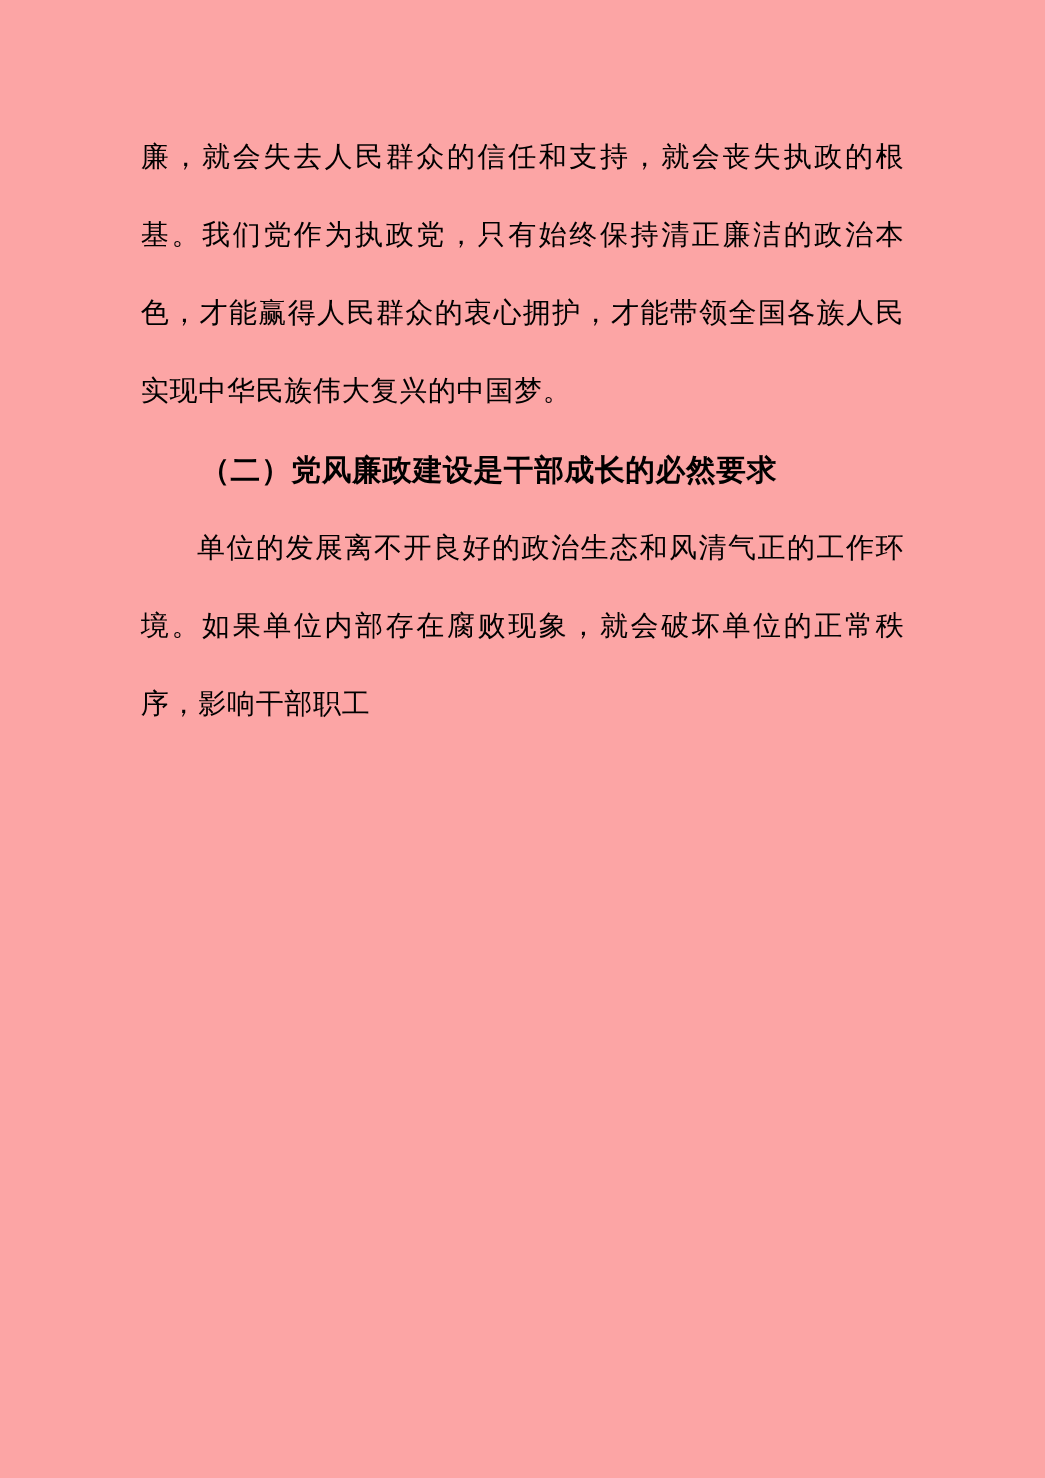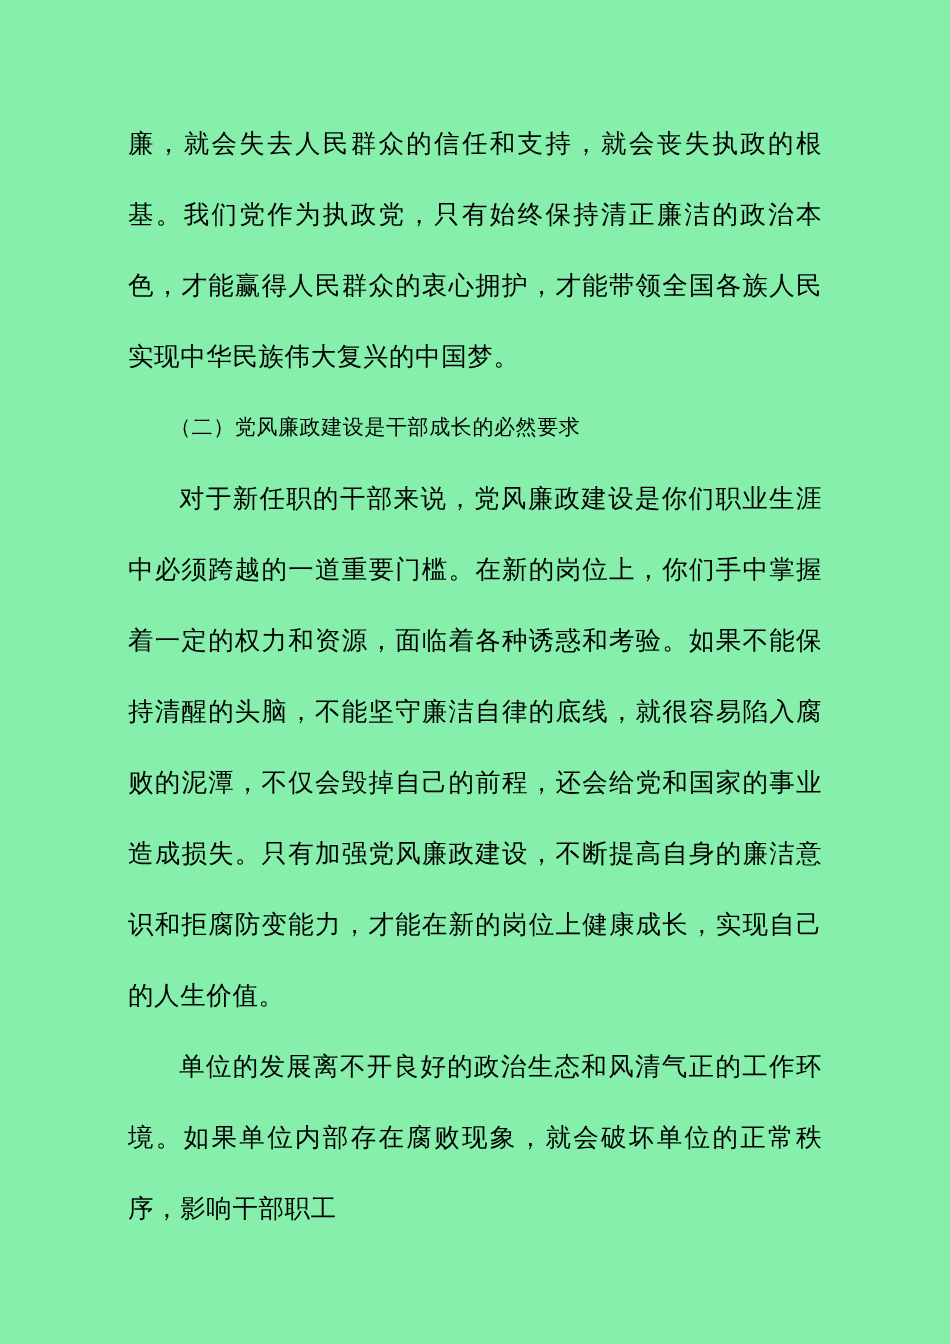--- a/index.html
+++ b/index.html
@@ -13,48 +13,47 @@
     font-family: "DejaVu Serif", "Liberation Serif", serif;
     color: #000000;
     overflow: hidden;
   }
   .page {
     position: relative;
     width: 950px;
     height: 1344px;
     box-sizing: border-box;
     padding: 108px 128px 0 128px;
-    background: #86efac;
+    background: #fca5a5;
   }
   .doc-body {
     font-size: 25.5px;
     line-height: 71px;
     text-align: justify;
     text-justify: inter-ideograph;
     letter-spacing: 0.6px;
   }
   .para {
     margin: 0;
     text-indent: 0;
   }
   .para-indent {
     margin: 0;
     text-indent: 2em;
   }
   .heading {
     margin: 0;
     text-indent: 2em;
-    font-weight: normal;
-    font-size: 21px;
+    font-weight: bold;
+    font-size: 27px;
     line-height: 71px;
   }
 </style>
 </head>
 <body>
 
 <div class="page">
   <div class="doc-body">
     <p class="para">廉，就会失去人民群众的信任和支持，就会丧失执政的根基。我们党作为执政党，只有始终保持清正廉洁的政治本色，才能赢得人民群众的衷心拥护，才能带领全国各族人民实现中华民族伟大复兴的中国梦。</p>
     <p class="heading">（二）党风廉政建设是干部成长的必然要求</p>
-    <p class="para-indent">对于新任职的干部来说，党风廉政建设是你们职业生涯中必须跨越的一道重要门槛。在新的岗位上，你们手中掌握着一定的权力和资源，面临着各种诱惑和考验。如果不能保持清醒的头脑，不能坚守廉洁自律的底线，就很容易陷入腐败的泥潭，不仅会毁掉自己的前程，还会给党和国家的事业造成损失。只有加强党风廉政建设，不断提高自身的廉洁意识和拒腐防变能力，才能在新的岗位上健康成长，实现自己的人生价值。</p>
     <p class="para-indent">单位的发展离不开良好的政治生态和风清气正的工作环境。如果单位内部存在腐败现象，就会破坏单位的正常秩序，影响干部职工</p>
   </div>
 </div>
 
 </body></html>

